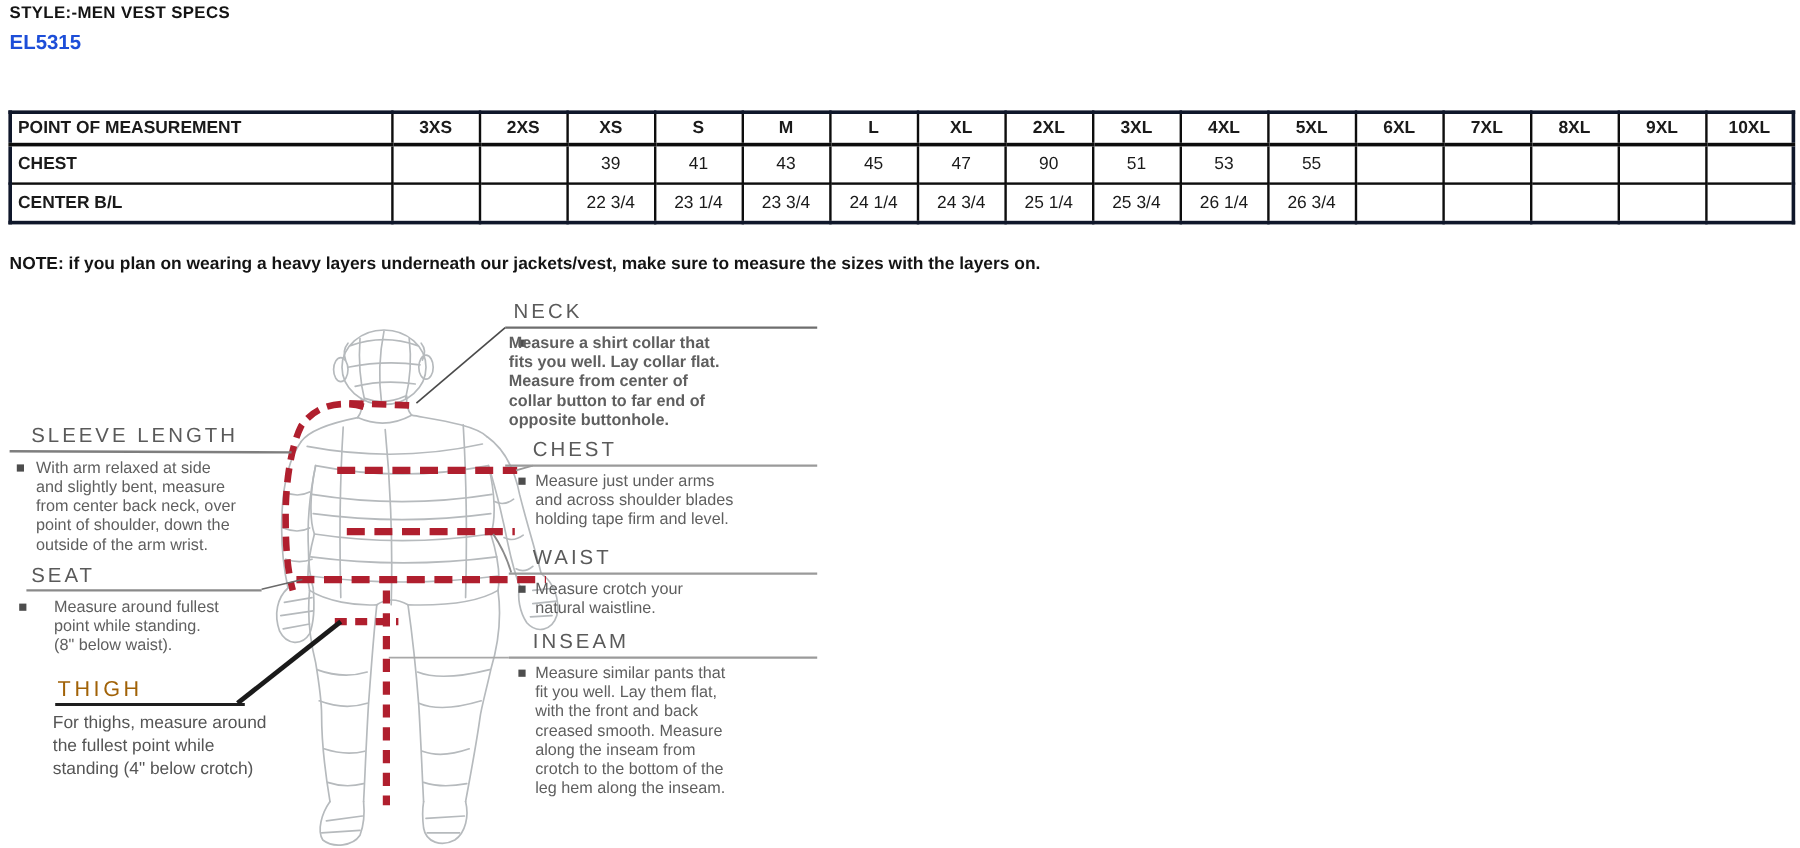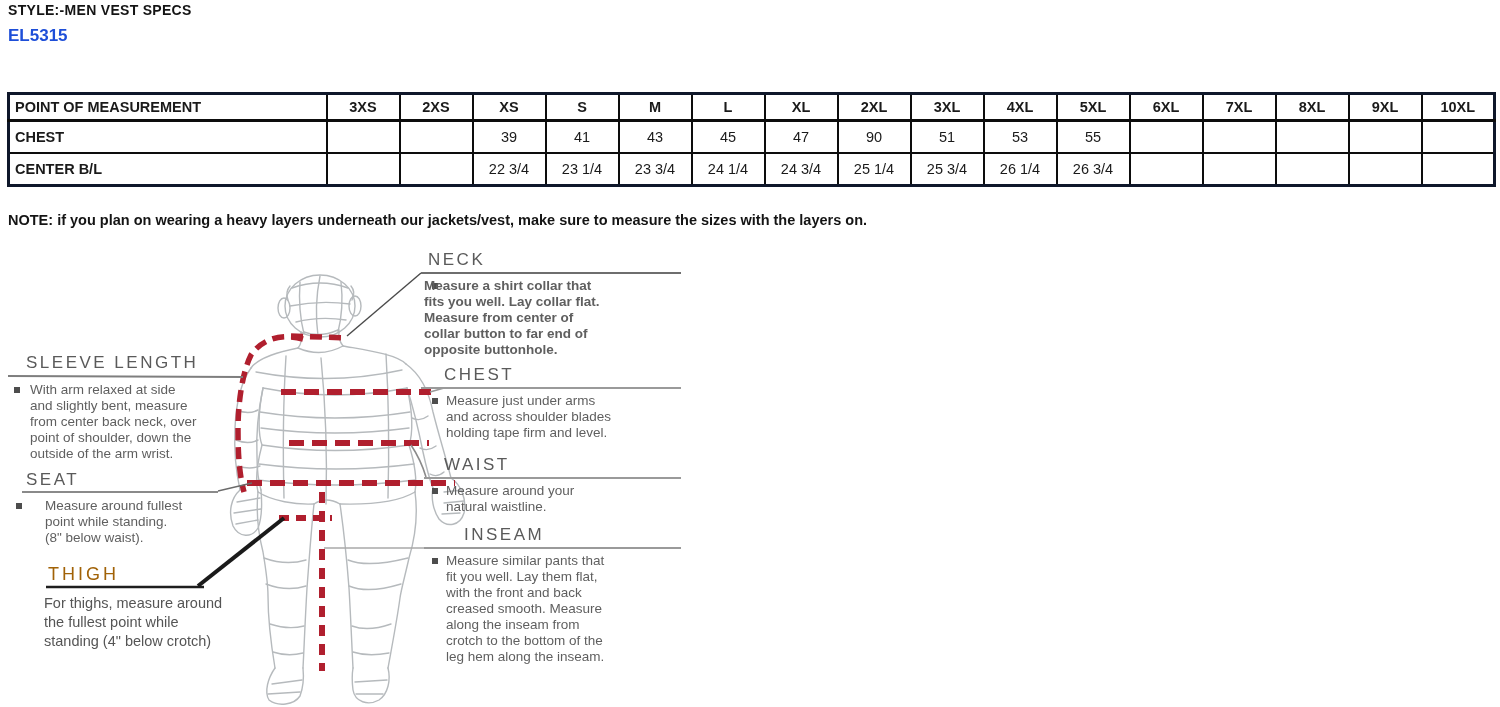--- a/index.html
+++ b/index.html
@@ -219,24 +219,24 @@
 opposite buttonhole.</div>
 
   <div class="g-head" style="left:444px; top:125px;">CHEST</div>
   <span class="bullet" style="left:432px; top:158px;"></span>
   <div class="g-desc" style="left:446px; top:153px;">Measure just under arms
 and across shoulder blades
 holding tape firm and level.</div>
 
   <div class="g-head" style="left:444px; top:215px;">WAIST</div>
   <span class="bullet" style="left:432px; top:248px;"></span>
-  <div class="g-desc" style="left:446px; top:243px;">Measure around your
+  <div class="g-desc" style="left:446px; top:243px;">Measure crotch your
 natural waistline.</div>
 
-  <div class="g-head" style="left:464px; top:285px;text-align:right;">INSEAM</div>
+  <div class="g-head" style="left:444px; top:285px;text-align:right;">INSEAM</div>
   <span class="bullet" style="left:432px; top:318px;"></span>
   <div class="g-desc" style="left:446px; top:313px;">Measure similar pants that
 fit you well. Lay them flat,
 with the front and back
 creased smooth. Measure
 along the inseam from
 crotch to the bottom of the
 leg hem along the inseam.</div>
 
   <div class="g-head" style="left:26px; top:113px;">SLEEVE LENGTH</div>

